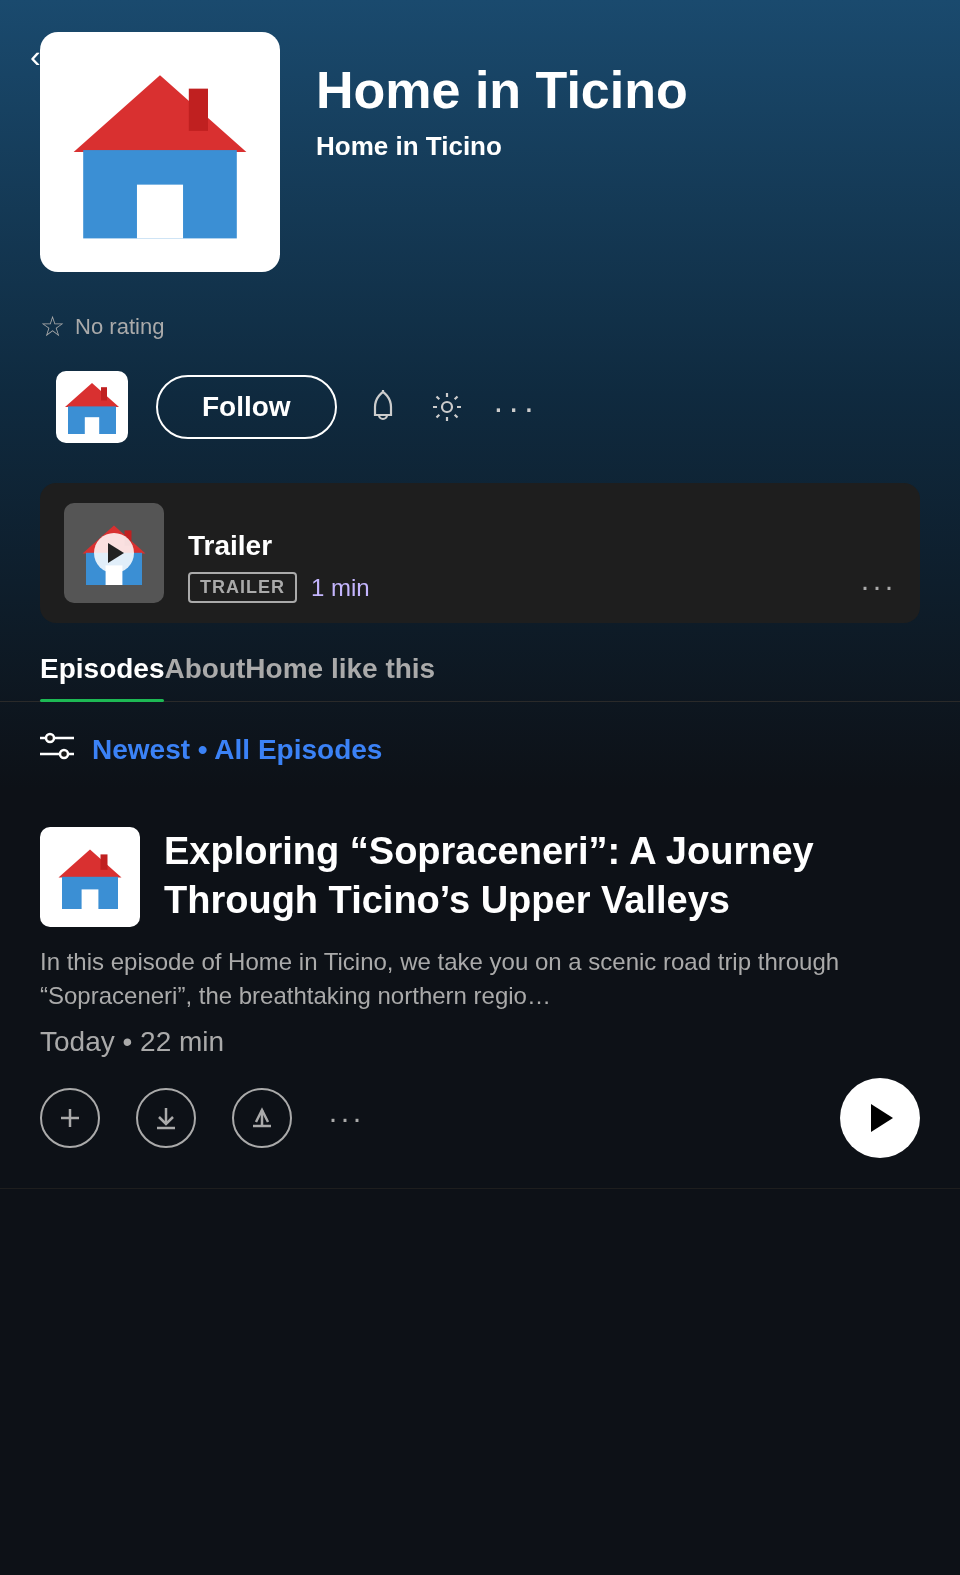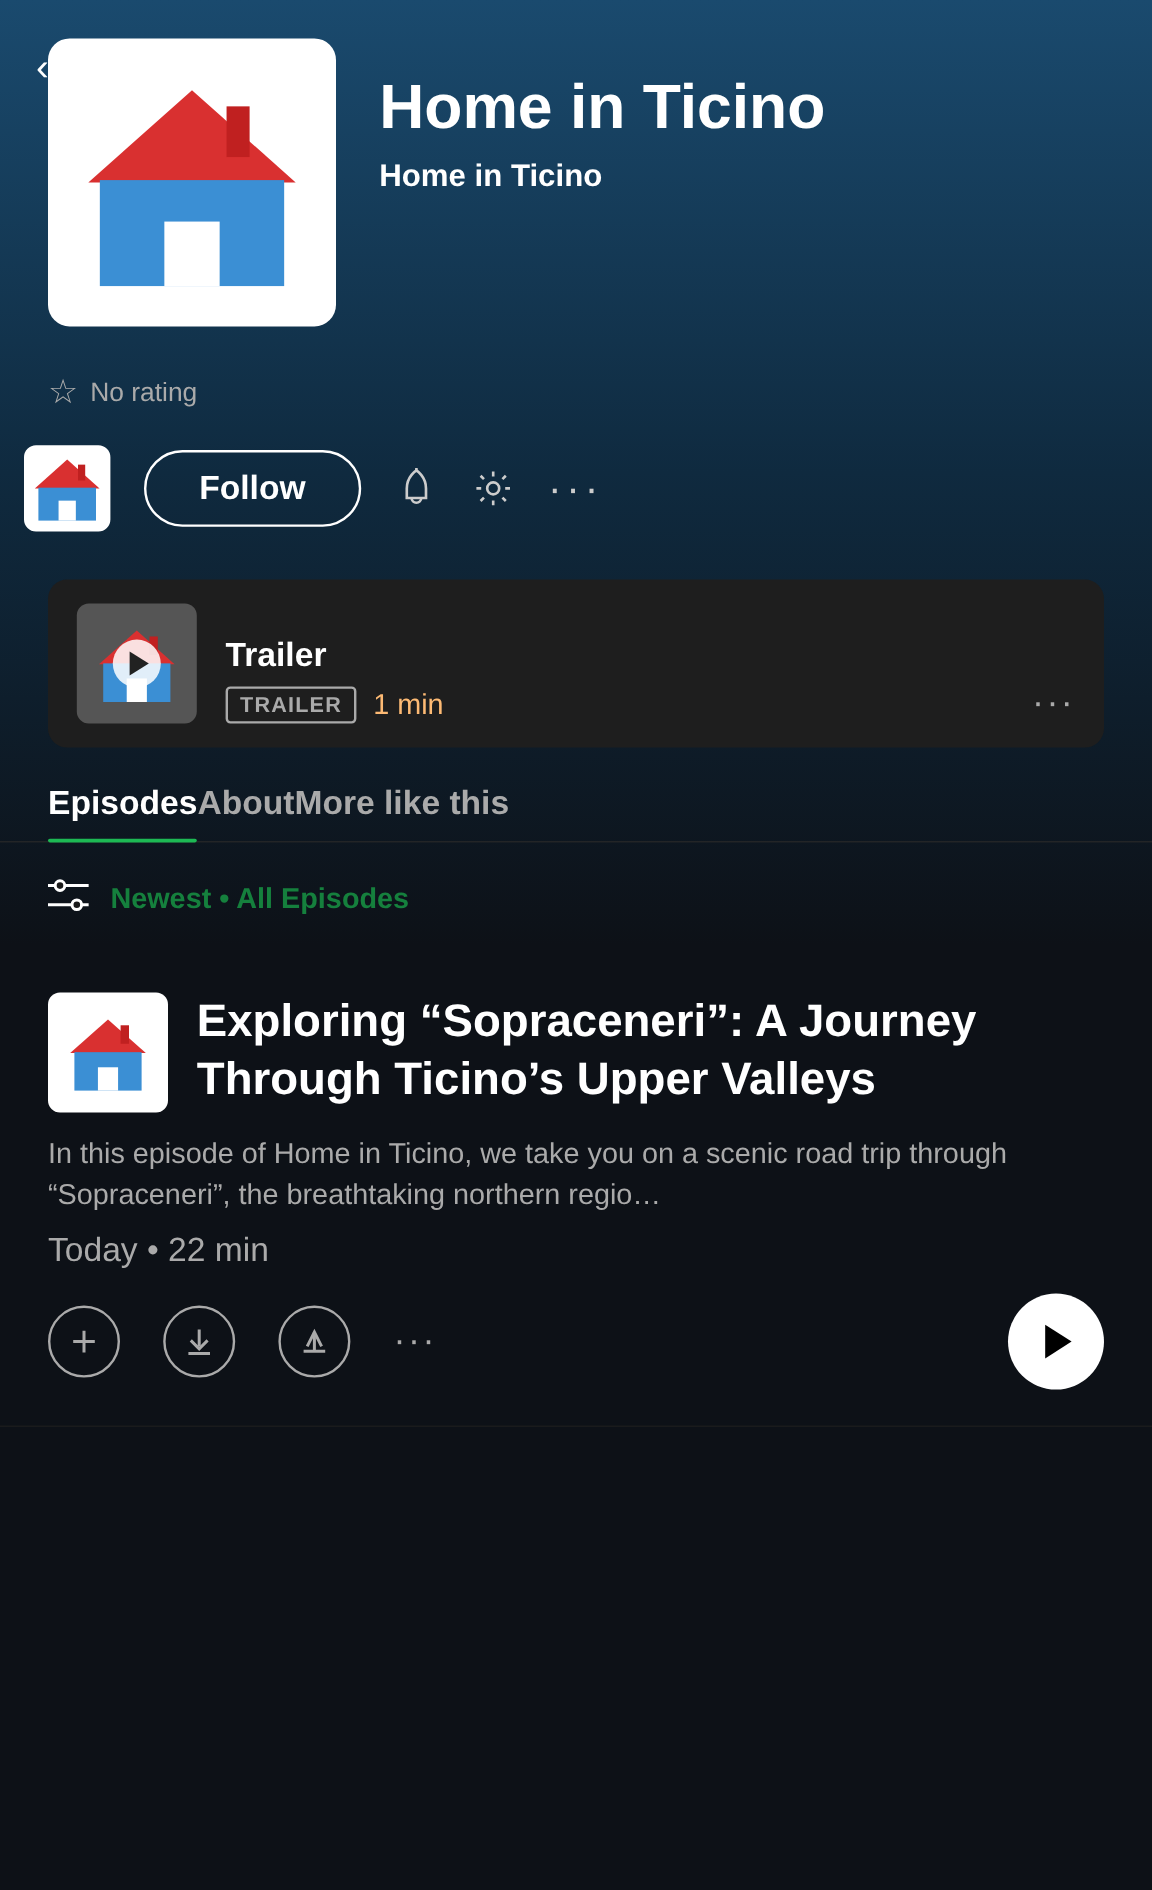--- a/index.html
+++ b/index.html
@@ -81,21 +81,21 @@
 
     .rating-text {
       font-size: 22px;
       color: #aaaaaa;
     }
 
     .actions-row {
       display: flex;
       align-items: center;
       gap: 28px;
-      padding: 10px 40px 30px 20px;
+      padding: 10px 40px 30px 56px;
     }
 
     .mini-artwork {
       width: 72px;
       height: 72px;
       background: #ffffff;
       border-radius: 10px;
       border: 2px solid #ffffff;
       display: flex;
       align-items: center;
@@ -192,21 +192,21 @@
       color: #aaaaaa;
       font-size: 18px;
       font-weight: 700;
       letter-spacing: 1px;
       padding: 3px 10px;
       border-radius: 4px;
     }
 
     .trailer-duration {
       font-size: 24px;
-      color: #fdba74;
+      color: #c4b5fd;
     }
 
     .tabs-row {
       display: flex;
       flex-direction: row;
       padding: 0 40px;
       border-bottom: 1px solid #2a2a2a;
       margin-bottom: 30px;
     }
 
@@ -240,23 +240,23 @@
       gap: 18px;
       padding: 0 40px 30px 40px;
     }
 
     .filter-icon {
       font-size: 28px;
       color: #ffffff;
     }
 
     .filter-text {
-      font-size: 24px;
+      font-size: 28px;
       font-weight: 700;
-      color: #15803d;
+      color: #3b82f6;
     }
 
     .episode-item {
       padding: 30px 40px;
       border-bottom: 1px solid #1e1e1e;
     }
 
     .episode-top {
       display: flex;
       align-items: flex-start;
@@ -434,21 +434,21 @@
       <span class="trailer-badge">TRAILER</span>
       <span class="trailer-duration">1 min</span>
     </div>
   </div>
   <button class="more-dots">···</button>
 </div>
 
 <div class="tabs-row">
   <div class="tab-item active">Episodes</div>
   <div class="tab-item">About</div>
-  <div class="tab-item">More like this</div>
+  <div class="tab-item">Home like this</div>
 </div>
 
 <div class="filter-row">
   <span class="filter-icon">
     <svg width="34" height="28" viewBox="0 0 34 28" fill="none" xmlns="http://www.w3.org/2000/svg">
       <line x1="0" y1="6" x2="34" y2="6" stroke="#ffffff" stroke-width="2.5"></line>
       <circle cx="10" cy="6" r="4" fill="#1a1a1a" stroke="#ffffff" stroke-width="2.5"></circle>
       <line x1="0" y1="22" x2="34" y2="22" stroke="#ffffff" stroke-width="2.5"></line>
       <circle cx="24" cy="22" r="4" fill="#1a1a1a" stroke="#ffffff" stroke-width="2.5"></circle>
     </svg>

